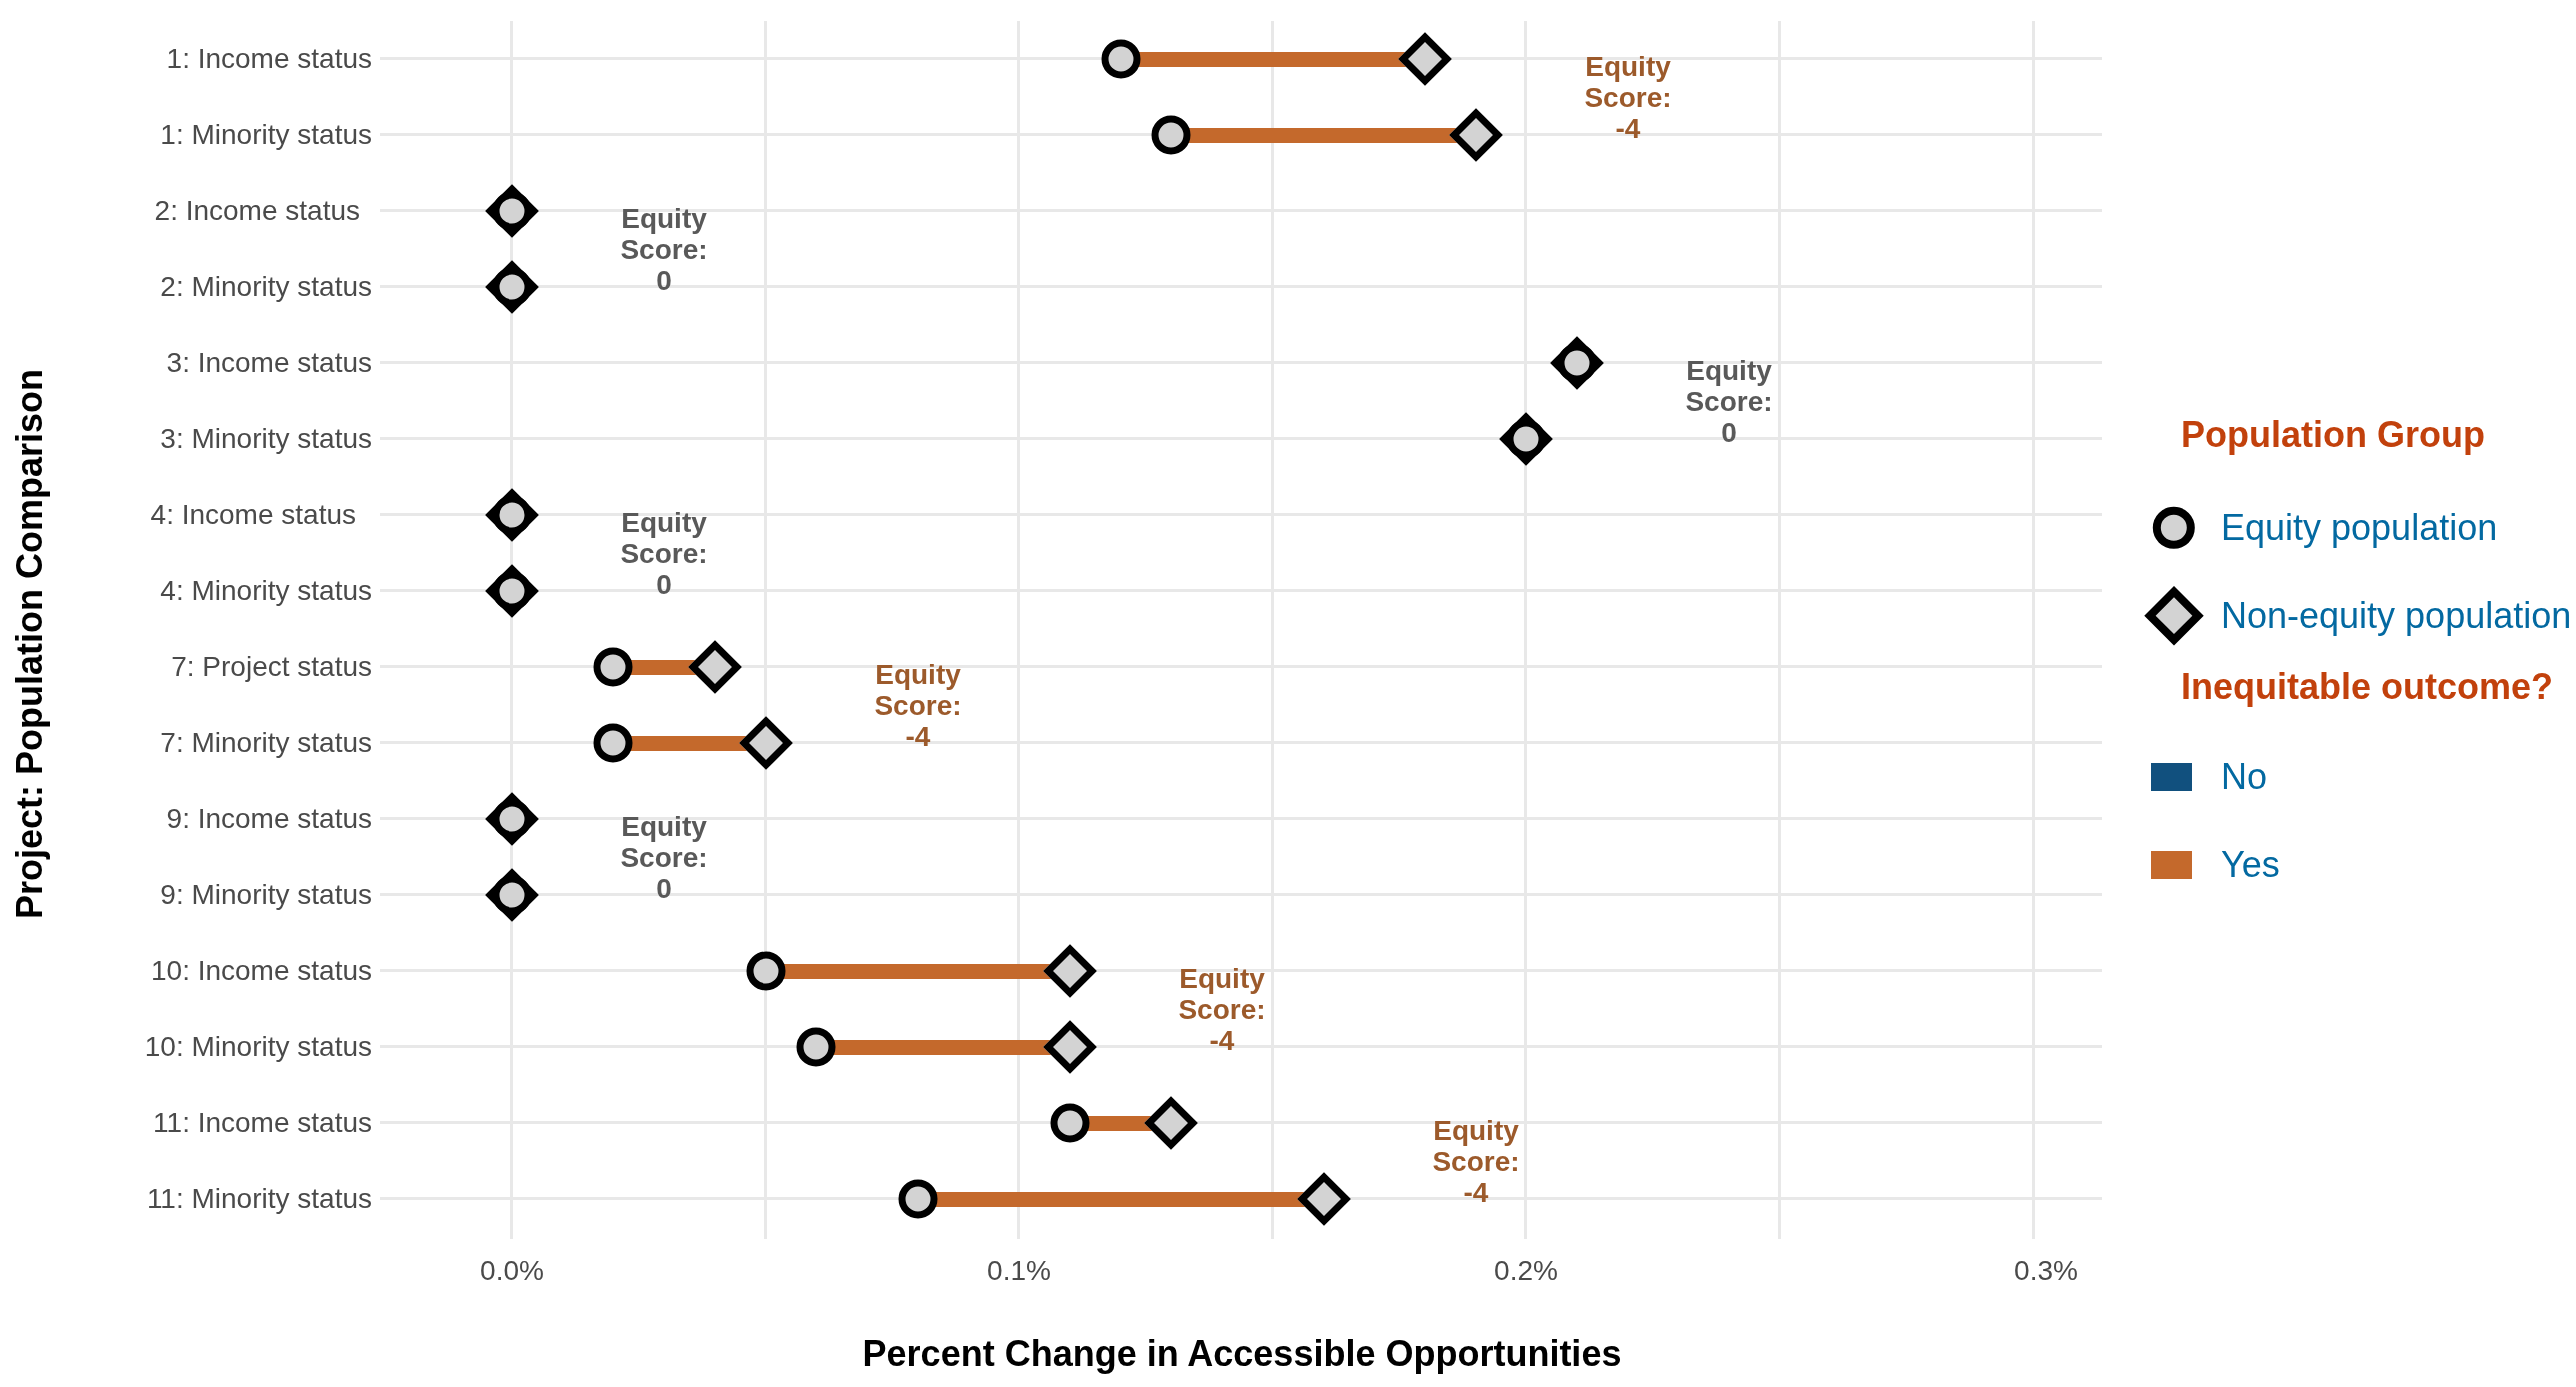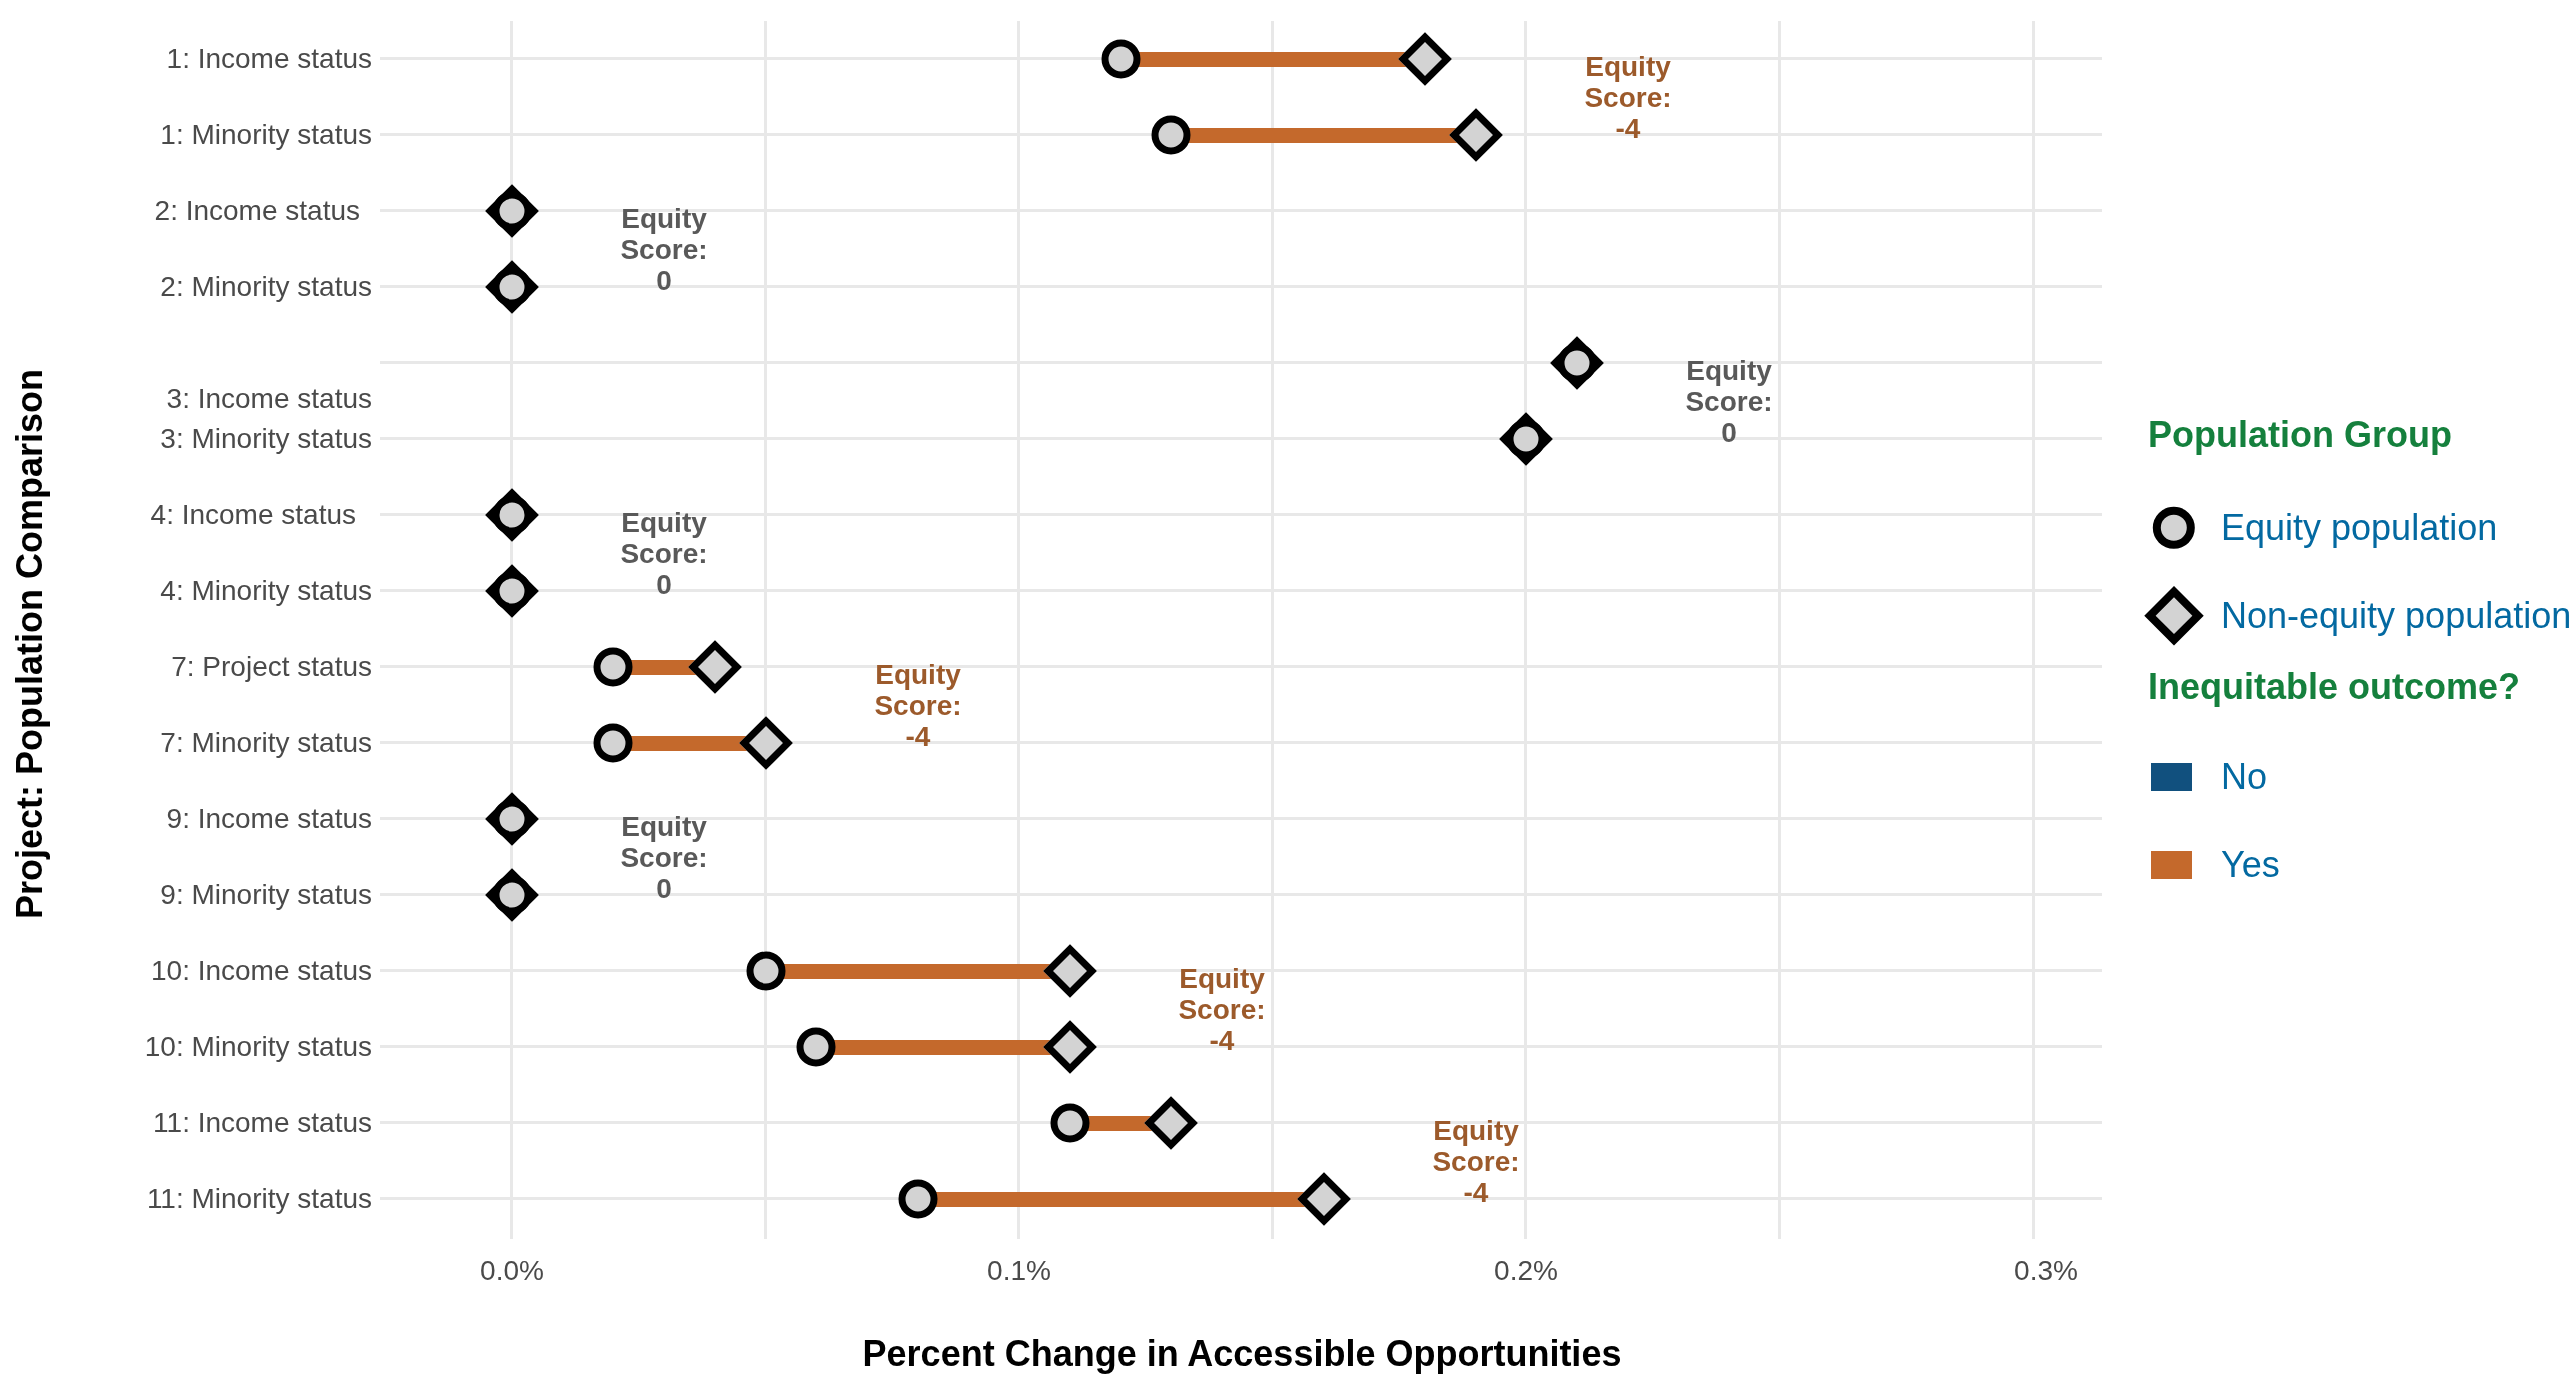--- a/index.html
+++ b/index.html
@@ -29,21 +29,21 @@
   }
   .marker-diamond{
     position:absolute;width:24px;height:24px;
     border:7.3px solid #000;z-index:2;
     transform:translate(-50%,-50%) rotate(45deg);
   }
   .annotation{
     position:absolute;transform:translate(-50%,-50%);
     font-size:28px;font-weight:bold;line-height:31px;text-align:center;white-space:nowrap;z-index:4;
   }
-  .legend-title{position:absolute;font-size:36px;font-weight:bold;color:#15803d;white-space:nowrap;}
+  .legend-title{position:absolute;font-size:36px;font-weight:bold;color:#c2410c;white-space:nowrap;margin-left:33px;}
   .legend-item-label{position:absolute;font-size:36px;color:#0369a1;line-height:34px;white-space:nowrap;}
   .legend-swatch{position:absolute;width:41px;height:28px;}
 </style>
 </head>
 <body>
 
 <div id="stage">
   <div id="panel">
       <div class="gridline" style="left: 380px; top: 57px; width: 1722px; height: 3.3px;"></div>
       <div class="gridline" style="left: 380px; top: 133px; width: 1722px; height: 3.3px;"></div>
@@ -155,21 +155,21 @@
         <div>Equity</div>
         <div>Score:</div>
         <div>-4</div>
       </div>
     </div>
   <div id="y-labels">
       <div class="ytick" style="left: 68px; top: 42px;">1: Income status</div>
       <div class="ytick" style="left: 68px; top: 118px;">1: Minority status</div>
       <div class="ytick" style="left: 56px; top: 194px;">2: Income status</div>
       <div class="ytick" style="left: 68px; top: 270px;">2: Minority status</div>
-      <div class="ytick" style="left: 68px; top: 346px; margin-top: 36px;">3: Income status</div>
+      <div class="ytick" style="left: 68px; top: 346px;">3: Income status</div>
       <div class="ytick" style="left: 68px; top: 422px;">3: Minority status</div>
       <div class="ytick" style="left: 52px; top: 498px;">4: Income status</div>
       <div class="ytick" style="left: 68px; top: 574px;">4: Minority status</div>
       <div class="ytick" style="left: 68px; top: 650px;">7: Project status</div>
       <div class="ytick" style="left: 68px; top: 726px;">7: Minority status</div>
       <div class="ytick" style="left: 68px; top: 802px;">9: Income status</div>
       <div class="ytick" style="left: 68px; top: 878px;">9: Minority status</div>
       <div class="ytick" style="left: 68px; top: 954px;">10: Income status</div>
       <div class="ytick" style="left: 68px; top: 1030px;">10: Minority status</div>
       <div class="ytick" style="left: 68px; top: 1106px;">11: Income status</div>

